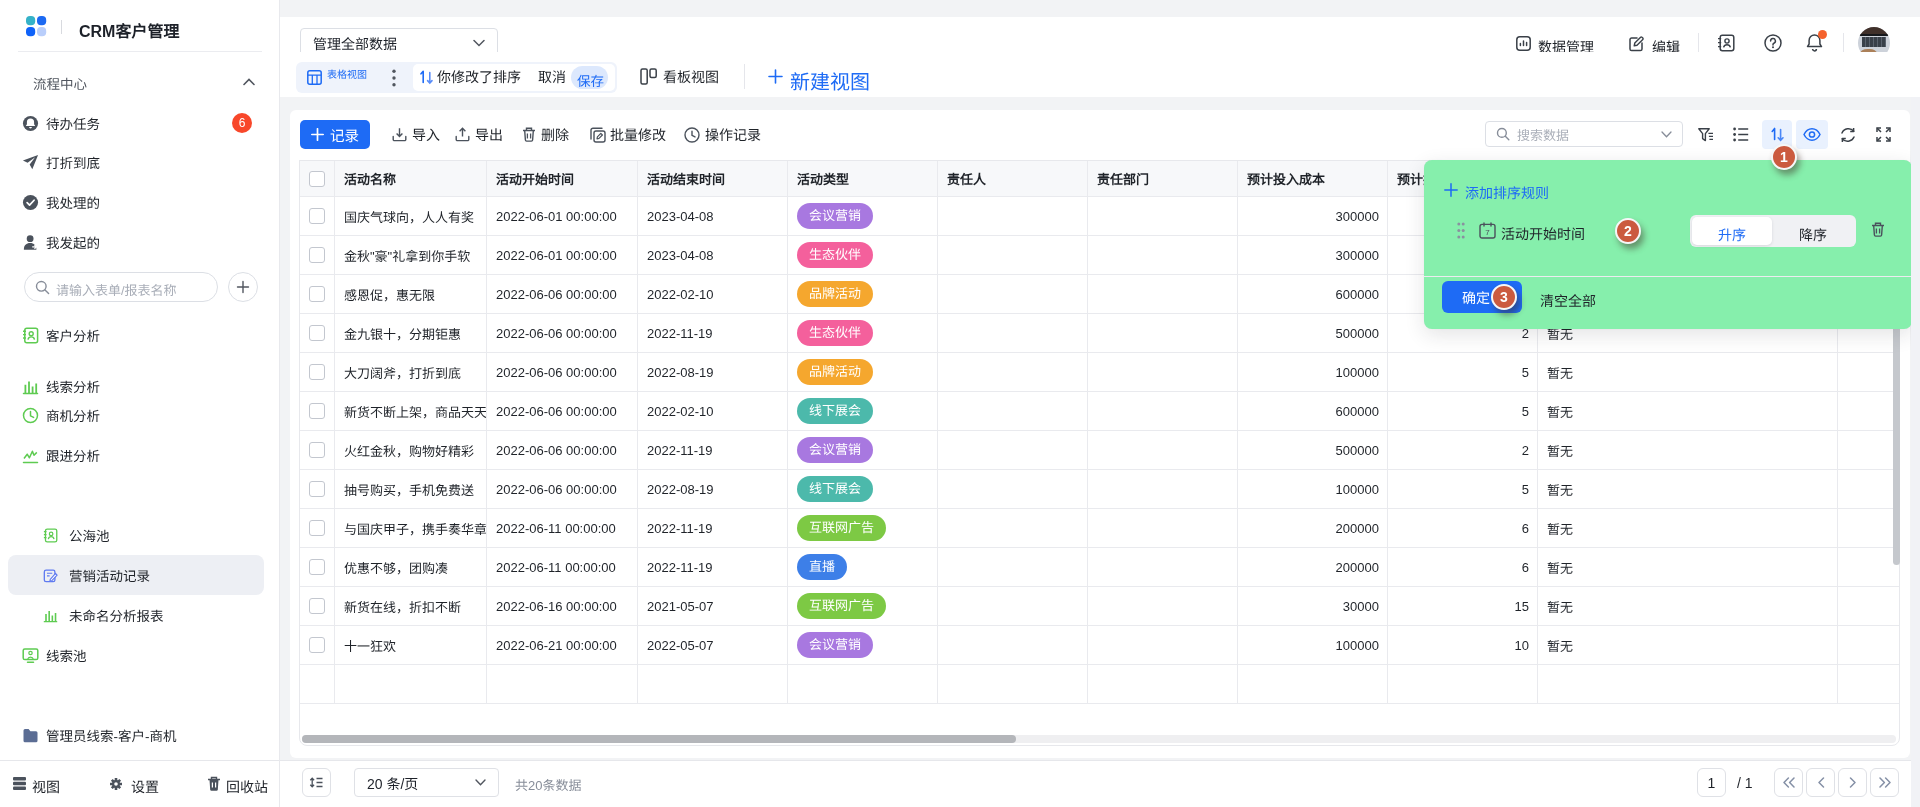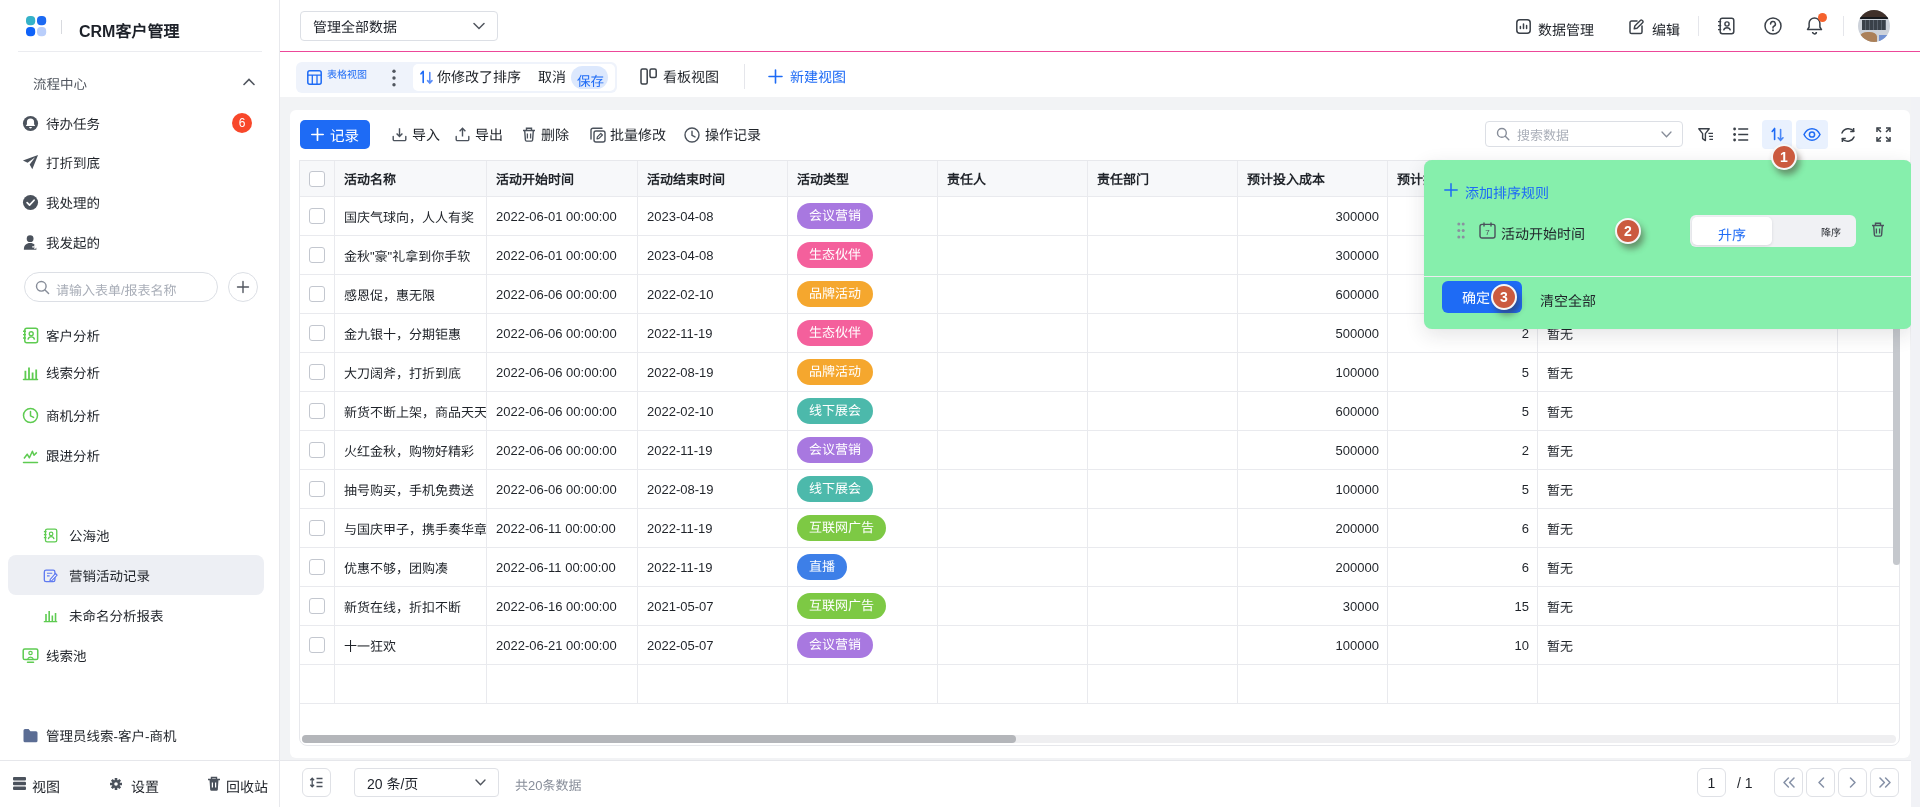--- a/index.html
+++ b/index.html
@@ -11,21 +11,21 @@
   .blue { color:#1e6bf5; }
   svg { display:block; }
   
   #sidebar { position:absolute; left:0; top:0; width:280px; height:807px; background:#fff; border-right:1px solid #e8e9ed; }
   .sideitem { position:absolute; left:0; width:280px; height:40px; display:flex; align-items:center; }
   .sideitem .ic { position:absolute; left:22px; width:17px; height:17px; }
   .sideitem .tx { position:absolute; left:46px; font-size:13.5px; color:#1f2329; }
   .subitem .ic { left:43px; width:15px; height:15px; }
   .subitem .tx { left:69px; }
   
-  #topbar { position:absolute; left:280px; top:0; width:1640px; height:52px; background:#fff; border-bottom:1px solid #ec4899; }
+  #topbar { position:absolute; left:280px; top:17px; width:1640px; height:52px; background:#fff; border-bottom:1px solid #ec4899; }
   #viewbar { position:absolute; left:280px; top:52px; width:1640px; height:45px; background:#fff; }
   
   #panel { position:absolute; left:290px; top:110px; width:1620px; height:648px; background:#fff; border-radius:6px; }
   
   #tbl { position:absolute; left:299px; top:160px; width:1600px; border-collapse:collapse; table-layout:fixed; background:#fff; }
   #tbl th, #tbl td { border-right:1px solid #e9eaee; border-bottom:1px solid #e9eaee; padding:0 0 0 9px; font-weight:normal; text-align:left; font-size:13px; color:#1f2329; overflow:hidden; white-space:nowrap; }
   #tbl th { background:#f7f8fa; height:36px; font-weight:bold; color:#1f2329; border-top:1px solid #e9eaee; }
   #tbl td { height:39px; }
   #tbl .cb { padding:0; text-align:center; border-left:1px solid #e9eaee; }
   #tbl .num { text-align:right; padding:0 8px 0 0; }
@@ -106,21 +106,21 @@
 
   <div class="sideitem" style="top:315px;">
     <svg class="ic" viewBox="0 0 17 17">
         <rect x="2.8" y="1.2" width="12.8" height="14.6" rx="2" stroke="#5ecb51" stroke-width="1.5" fill="none"></rect>
         <circle cx="9.2" cy="6.7" r="2" stroke="#5ecb51" stroke-width="1.4" fill="none"></circle>
         <path d="M6 12.6 a3.3 3.3 0 0 1 6.5 0" stroke="#5ecb51" stroke-width="1.4" fill="none"></path>
         <path d="M1 4.2 h3 M1 7.6 h3 M1 11 h3" stroke="#5ecb51" stroke-width="1.4"></path>
       </svg>
     <span class="tx">客户分析</span>
   </div>
-  <div class="sideitem" style="top:352px;">
+  <div class="sideitem" style="top:366px;">
     <svg class="ic" viewBox="0 0 17 17">
         <path d="M1.5 15.5 h14" stroke="#5ecb51" stroke-width="1.5" stroke-linecap="round"></path>
         <path d="M3.4 15 V6.8 M7 15 V3.4 M10.6 15 V8.4 M14.2 15 V5.6" stroke="#5ecb51" stroke-width="1.8"></path>
       </svg>
     <span class="tx">线索分析</span>
   </div>
   <div class="sideitem" style="top:395px;">
     <svg class="ic" viewBox="0 0 17 17">
         <circle cx="8.5" cy="8.5" r="7" stroke="#5ecb51" stroke-width="1.5" fill="none"></circle>
         <path d="M8.5 4.6 V8.8 L11.6 10.4" stroke="#5ecb51" stroke-width="1.5" fill="none" stroke-linecap="round"></path>
@@ -270,21 +270,21 @@
 
   <svg class="abs" style="left:360px;top:16px;" width="17" height="17" viewBox="0 0 17 17">
       <rect x="1" y="1" width="6.2" height="15" rx="1.5" stroke="#3a4048" stroke-width="1.5" fill="none"></rect>
       <rect x="10" y="1" width="6.2" height="8.5" rx="1.5" stroke="#3a4048" stroke-width="1.5" fill="none"></rect>
     </svg>
   <span class="abs" style="left:383px;top:14px;font-size:14px;color:#1f2329;">看板视图</span>
   <div class="abs" style="left:464px;top:12px;width:1px;height:25px;background:#e5e6eb;"></div>
   <svg class="abs" style="left:488px;top:17px;" width="15" height="15" viewBox="0 0 15 15">
       <path d="M7.5 1 V14 M1 7.5 H14" stroke="#1e6bf5" stroke-width="1.6" stroke-linecap="round"></path>
     </svg>
-  <span class="abs blue" style="left:510px;top:14px;font-size:14px;">新建视图</span>
+  <span class="abs blue" style="left:510px;top:14px;font-size:20px;">新建视图</span>
 </div>
 
 <div id="panel">
 
   <div class="abs flex" style="left:10px;top:10px;width:70px;height:29px;background:#1e6bf5;border-radius:5px;color:#fff;justify-content:center;gap:6px;">
     <svg width="13" height="13" viewBox="0 0 13 13">
         <path d="M6.5 0.8 V12.2 M0.8 6.5 H12.2" stroke="#fff" stroke-width="1.7" stroke-linecap="round"></path>
       </svg>
     <span style="font-size:14.5px;">记录</span>
   </div>
@@ -578,21 +578,21 @@
   <svg class="abs" style="left:55px;top:62px;" width="17" height="17" viewBox="0 0 17 17">
       <rect x="1" y="2.4" width="15" height="13.6" rx="2" stroke="#4b525c" stroke-width="1.4" fill="none"></rect>
       <path d="M5 1 v3 M12 1 v3" stroke="#4b525c" stroke-width="1.4" stroke-linecap="round"></path>
       <text x="8.5" y="13" font-size="8" fill="#4b525c" text-anchor="middle" font-family="Liberation Sans">7</text>
     </svg>
   <span class="abs" style="left:77px;top:63px;font-size:14px;color:#1f2329;">活动开始时间</span>
 
   <div class="abs" style="left:266px;top:55px;width:166px;height:32px;background:#f0f1f4;border-radius:6px;"></div>
   <div class="abs" style="left:268px;top:57px;width:80px;height:28px;background:#fff;border-radius:5px;box-shadow:0 1px 3px rgba(30,40,60,.12);"></div>
   <span class="abs blue" style="left:294px;top:64px;font-size:14px;">升序</span>
-  <span class="abs" style="left:397px;top:64px;font-size:10px;color:#1f2329;">降序</span>
+  <span class="abs" style="left:375px;top:64px;font-size:14px;color:#1f2329;">降序</span>
   <svg class="abs" style="left:447px;top:62px;" width="14" height="15" viewBox="0 0 14 15">
       <path d="M1 3.5 h12 M4.5 3.2 V1.2 h5 v2" stroke="#4b525c" stroke-width="1.4" fill="none"></path>
       <path d="M2.7 3.8 L3.4 13 a1.2 1.2 0 0 0 1.2 1.1 h4.8 a1.2 1.2 0 0 0 1.2 -1.1 L11.3 3.8" stroke="#4b525c" stroke-width="1.4" fill="none"></path>
       <path d="M5.4 6.5 v5 M8.6 6.5 v5" stroke="#4b525c" stroke-width="1.3"></path>
     </svg>
   <div class="abs" style="left:0px;top:116px;width:488px;height:1px;background:#ececf0;"></div>
   <div class="abs flex" style="left:18px;top:121px;width:80px;height:32px;background:#1e6bf5;border-radius:6px;color:#fff;justify-content:center;font-size:14px;padding-right:12px;">确定</div>
   <span class="abs" style="left:116px;top:130px;font-size:14px;color:#1f2329;">清空全部</span>
 </div>
 

